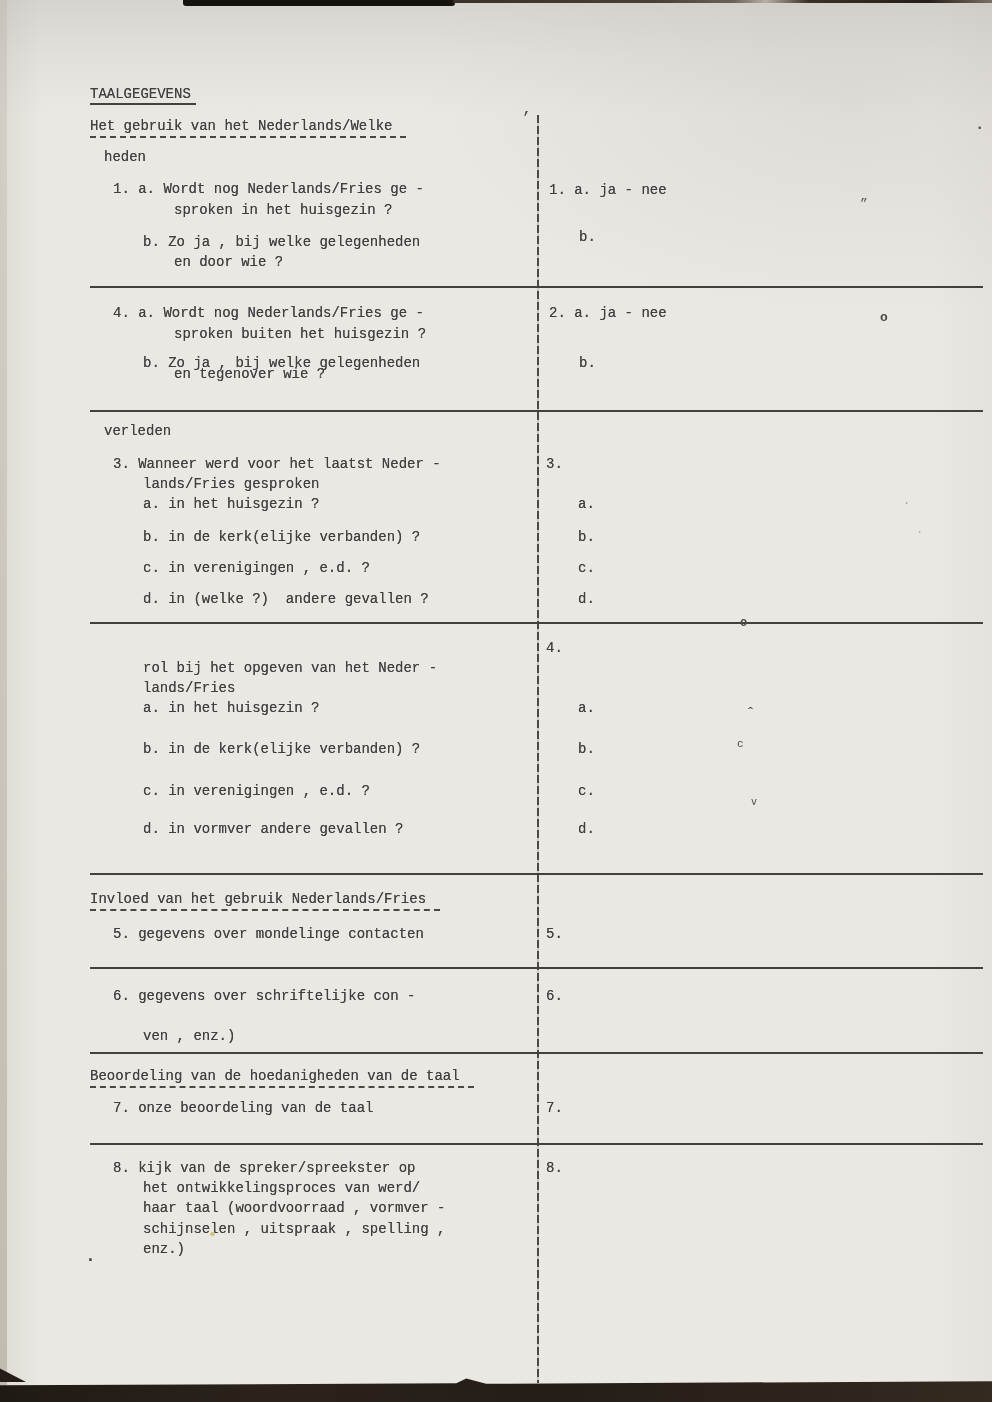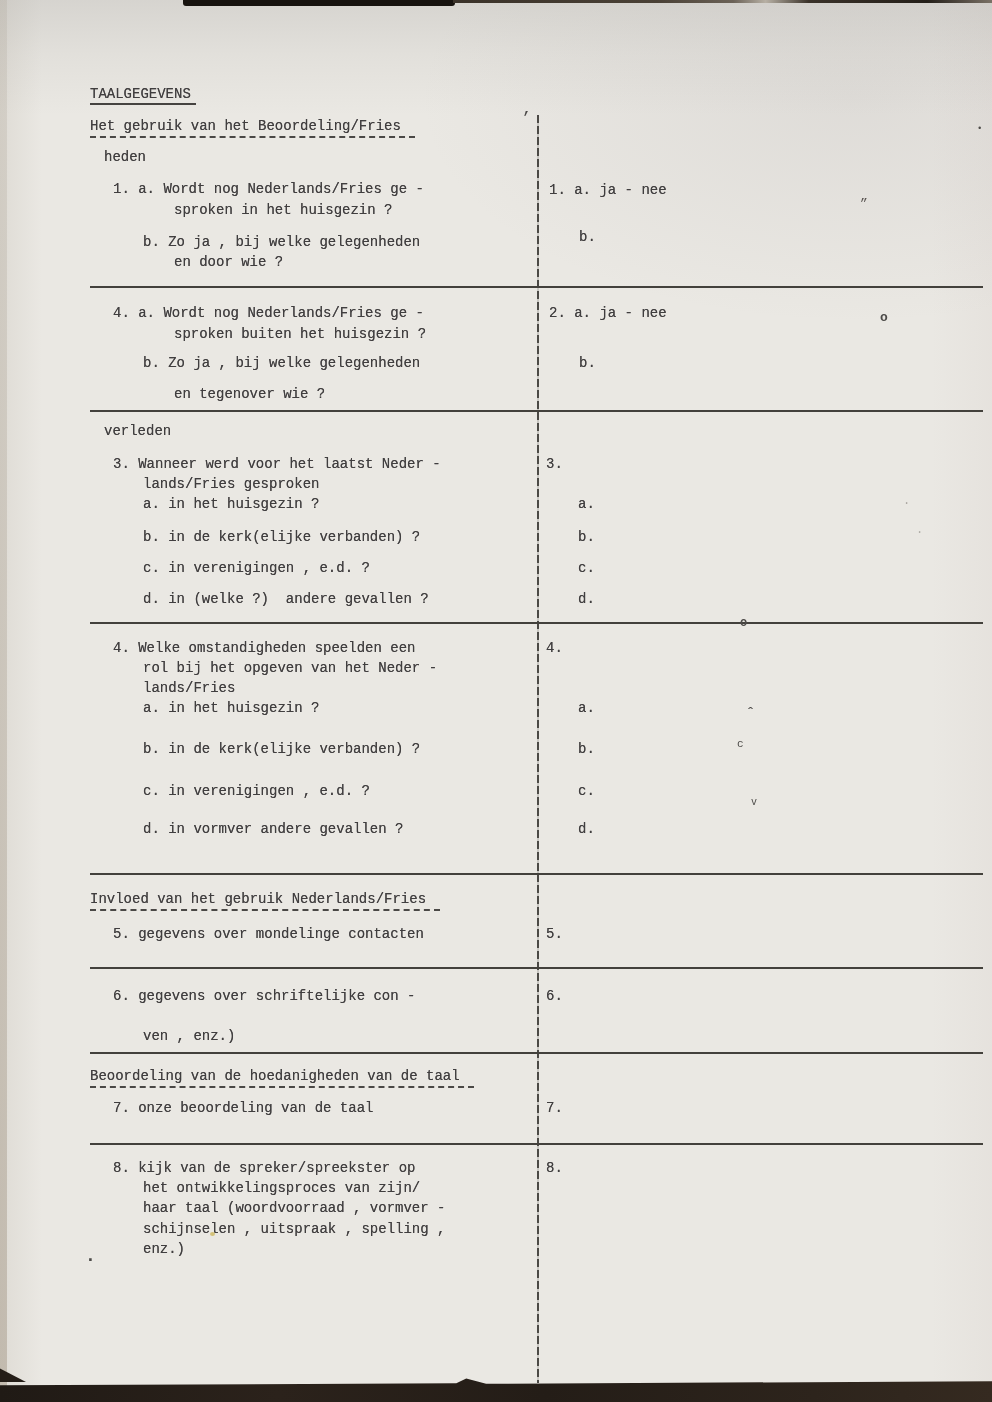--- a/index.html
+++ b/index.html
@@ -58,52 +58,51 @@
 
   <div class="rule" style="left:90px;top:286px;width:893px"></div>
   <div class="rule" style="left:90px;top:410px;width:893px"></div>
   <div class="rule" style="left:90px;top:622px;width:893px"></div>
   <div class="rule" style="left:90px;top:873px;width:893px"></div>
   <div class="rule" style="left:90px;top:967px;width:893px"></div>
   <div class="rule" style="left:90px;top:1052px;width:893px"></div>
   <div class="rule" style="left:90px;top:1143px;width:893px"></div>
 
   <div class="tl" style="left:90px;top:84px"><span class="title-u">TAALGEGEVENS</span></div>
-  <div class="tl" style="left:90px;top:116px"><span class="head-dash">Het gebruik van het Beoordeling/Fries</span></div>
+  <div class="tl" style="left:90px;top:116px"><span class="head-dash">Het gebruik van het Nederlands/Welke</span></div>
   <div class="tl" style="left:104px;top:147px">heden</div>
 
   <div class="tl" style="left:113px;top:179px">1. a. Wordt nog Nederlands/Fries ge -</div>
   <div class="tl" style="left:174px;top:200px">sproken in het huisgezin ?</div>
   <div class="tl" style="left:143px;top:232px">b. Zo ja , bij welke gelegenheden</div>
   <div class="tl" style="left:174px;top:252px">en door wie ?</div>
   <div class="tl" style="left:549px;top:180px">1. a. ja - nee</div>
   <div class="tl" style="left:579px;top:227px">b.</div>
 
   <div class="tl" style="left:113px;top:303px">4. a. Wordt nog Nederlands/Fries ge -</div>
   <div class="tl" style="left:174px;top:324px">sproken buiten het huisgezin ?</div>
   <div class="tl" style="left:143px;top:353px">b. Zo ja , bij welke gelegenheden</div>
-  <div class="tl" style="left:174px;top:384px">en tegenover wie ?</div>
+  <div class="tl" style="left:174px;top:364px">en tegenover wie ?</div>
   <div class="tl" style="left:549px;top:303px">2. a. ja - nee</div>
   <div class="tl" style="left:579px;top:353px">b.</div>
 
   <div class="tl" style="left:104px;top:421px">verleden</div>
 
   <div class="tl" style="left:113px;top:454px">3. Wanneer werd voor het laatst Neder -</div>
   <div class="tl" style="left:143px;top:474px">lands/Fries gesproken</div>
   <div class="tl" style="left:143px;top:494px">a. in het huisgezin ?</div>
   <div class="tl" style="left:143px;top:527px">b. in de kerk(elijke verbanden) ?</div>
   <div class="tl" style="left:143px;top:558px">c. in verenigingen , e.d. ?</div>
   <div class="tl" style="left:143px;top:589px">d. in (welke ?)  andere gevallen ?</div>
   <div class="tl" style="left:546px;top:454px">3.</div>
   <div class="tl" style="left:578px;top:494px">a.</div>
   <div class="tl" style="left:578px;top:527px">b.</div>
   <div class="tl" style="left:578px;top:558px">c.</div>
   <div class="tl" style="left:578px;top:589px">d.</div>
 
-  <div class="tl" style="left:113px;top:638px">4. Welke omstandigheden speelden een</div>
   <div class="tl" style="left:143px;top:658px">rol bij het opgeven van het Neder -</div>
   <div class="tl" style="left:143px;top:678px">lands/Fries</div>
   <div class="tl" style="left:143px;top:698px">a. in het huisgezin ?</div>
   <div class="tl" style="left:143px;top:739px">b. in de kerk(elijke verbanden) ?</div>
   <div class="tl" style="left:143px;top:781px">c. in verenigingen , e.d. ?</div>
   <div class="tl" style="left:143px;top:819px">d. in vormver andere gevallen ?</div>
   <div class="tl" style="left:546px;top:638px">4.</div>
   <div class="tl" style="left:578px;top:698px">a.</div>
   <div class="tl" style="left:578px;top:739px">b.</div>
   <div class="tl" style="left:578px;top:781px">c.</div>
@@ -115,21 +114,21 @@
 
   <div class="tl" style="left:113px;top:986px">6. gegevens over schriftelijke con -</div>
   <div class="tl" style="left:143px;top:1026px">ven , enz.)</div>
   <div class="tl" style="left:546px;top:986px">6.</div>
 
   <div class="tl" style="left:90px;top:1066px"><span class="head-dash">Beoordeling van de hoedanigheden van de taal</span></div>
   <div class="tl" style="left:113px;top:1098px">7. onze beoordeling van de taal</div>
   <div class="tl" style="left:546px;top:1098px">7.</div>
 
   <div class="tl" style="left:113px;top:1158px">8. kijk van de spreker/spreekster op</div>
-  <div class="tl" style="left:143px;top:1178px">het ontwikkelingsproces van zijn/</div>
+  <div class="tl" style="left:143px;top:1178px">het ontwikkelingsproces van werd/</div>
   <div class="tl" style="left:143px;top:1198px">haar taal (woordvoorraad , vormver -</div>
   <div class="tl" style="left:143px;top:1219px">schijnselen , uitspraak , spelling ,</div>
   <div class="tl" style="left:143px;top:1239px">enz.)</div>
   <div class="tl" style="left:546px;top:1158px">8.</div>
 
   <span class="mark" style="left:521px;top:110px;font-size:17px">’</span>
   <span class="mark" style="left:977px;top:125px;font-size:9px">•</span>
   <span class="mark" style="left:860px;top:197px;font-size:13px;color:#5a5552">”</span>
   <span class="mark" style="left:880px;top:311px;font-size:13px;font-weight:bold">o</span>
   <span class="mark" style="left:740px;top:617px;font-size:12px;font-weight:bold">o</span>

